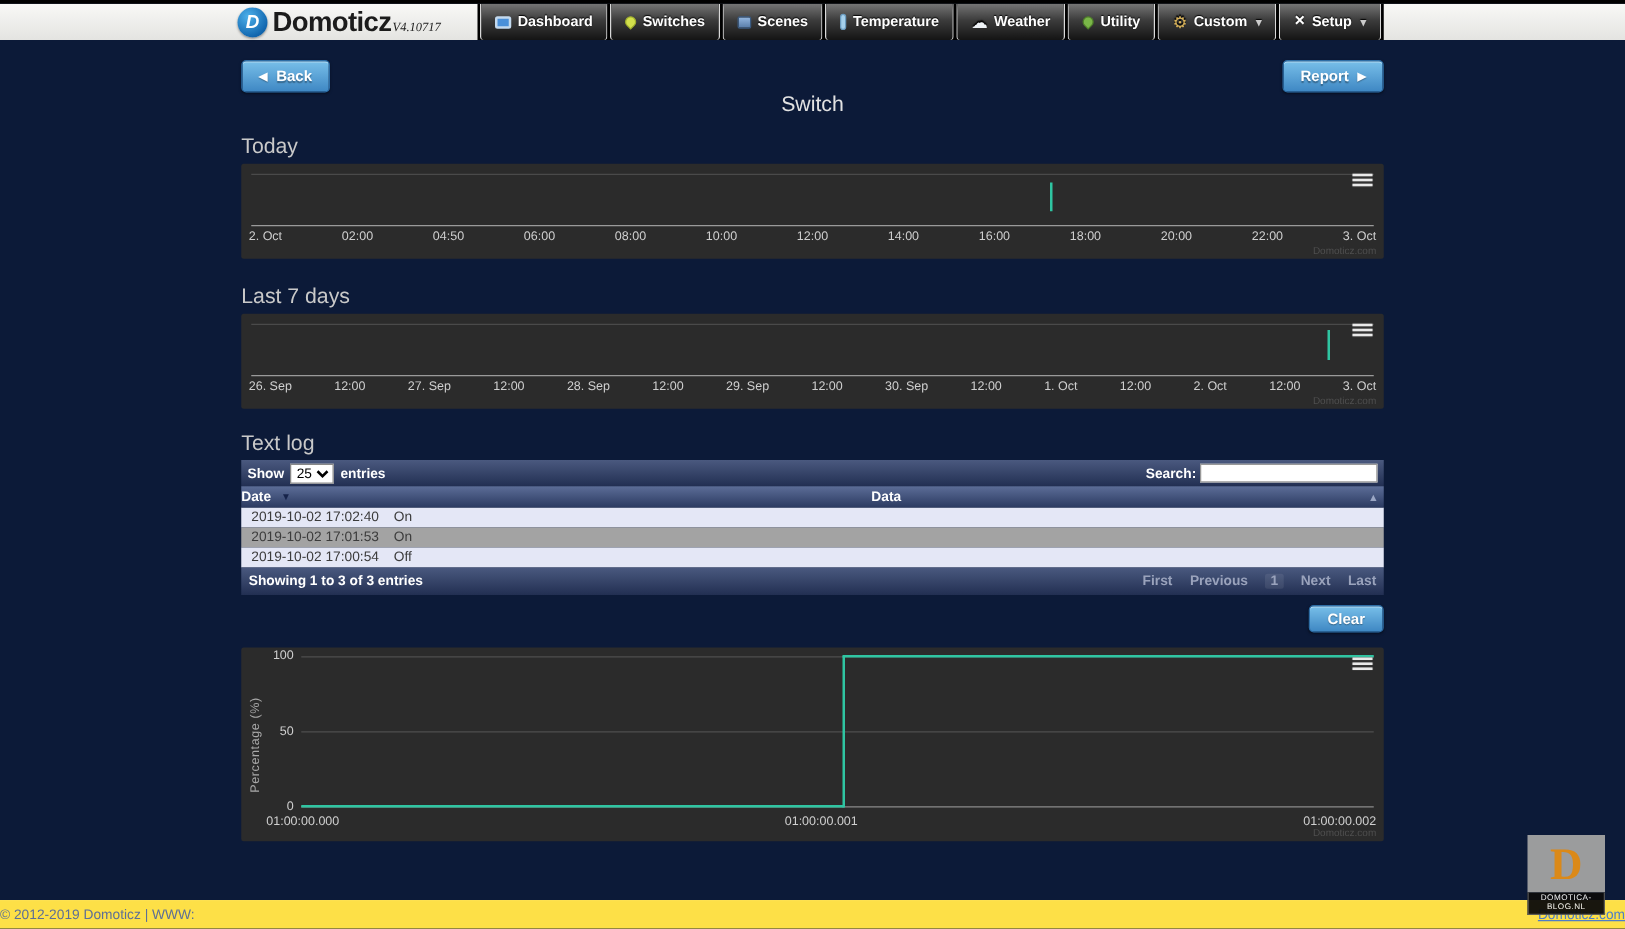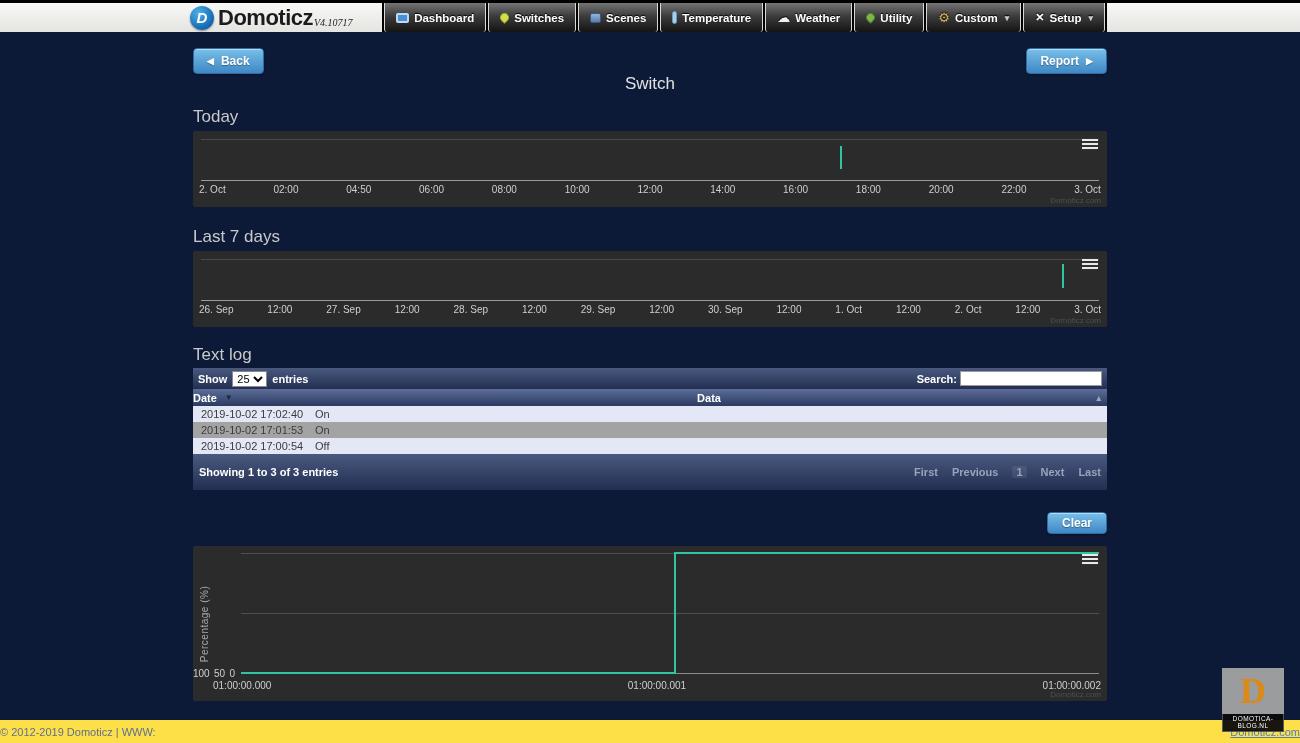--- a/index.html
+++ b/index.html
@@ -72,21 +72,21 @@
   .xticks { position:absolute; left:6px; right:6px; top:53px; display:flex; justify-content:space-between; font-size:10px; color:#cfcfcf; }
   .event-line { position:absolute; width:2px; background:#2fc5a2; }
   .ev-today { left:647px; top:15px; height:23px; }
   .ev-last7 { left:869px; top:13px; height:24px; }
   .hamburger { position:absolute; top:8px; right:9px; width:16px; cursor:pointer; }
   .hamburger span { display:block; width:16px; height:2px; background:#e9e9e9; margin-bottom:2px; box-shadow:0 0 1px #777; }
   .chart-watermark { position:absolute; right:6px; bottom:2px; font-size:8px; color:#4f4f4f; }
   
   .chart-tall { height:155px; margin-top:12px; }
   .pct-ylabel { position:absolute; left:6px; top:50%; transform:translateY(-50%) rotate(180deg); writing-mode:vertical-rl; font-size:10px; color:#a8a8a8; letter-spacing:.5px; }
-  .pct-yticks { position:absolute; left:0; width:42px; top:1px; height:132px; display:flex; flex-direction:row; justify-content:space-between; align-items:flex-end; font-size:10px; color:#cfcfcf; }
+  .pct-yticks { position:absolute; left:0; width:42px; top:1px; height:132px; display:flex; flex-direction:column; justify-content:space-between; align-items:flex-end; font-size:10px; color:#cfcfcf; }
   .gridline { position:absolute; left:48px; right:8px; height:1px; background:#4f4f4f; }
   .g100 { top:7px; } .g50 { top:67px; } .g0 { top:127px; background:#8a8a8a; }
   .step { position:absolute; background:#2fc5a2; }
   .step-low  { left:48px; top:126px; width:434px; height:2px; }
   .step-rise { left:481px; top:7px; width:2px; height:121px; }
   .step-high { left:481px; top:6px; width:425px; height:2px; }
   .pct-xticks { position:absolute; left:20px; right:6px; top:134px; display:flex; justify-content:space-between; font-size:10px; color:#cfcfcf; }
   
   .dt-controls {
     height:21px; background:linear-gradient(#4a597f,#222f52);
@@ -104,28 +104,28 @@
   .col-date { width:118px; display:flex; justify-content:flex-start; align-items:center; gap:8px; }
   .sort-desc { font-size:8px; color:#16234a; }
   .col-data { flex:1; text-align:center; }
   .sort-asc { position:absolute; right:6px; font-size:9px; color:#9aa6c4; }
   .dt-row { height:16px; display:flex; align-items:center; font-size:11px; color:#3c3c3c; }
   .row-odd { background:#e4e7f6; }
   .row-even { background:#a3a3a3; }
   .cell-date { width:112px; padding-left:8px; }
   .cell-data { padding-left:10px; }
   .dt-footer {
-    height:36px; background:linear-gradient(#4a597f,#222f52);
+    height:22px; background:linear-gradient(#4a597f,#222f52);
     display:flex; align-items:center; justify-content:space-between; padding:0 6px;
   }
   .dt-info { color:#fff; font-size:11px; font-weight:bold; }
   .dt-pagination { display:flex; gap:14px; color:#9aa3bc; font-size:11px; font-weight:bold; }
   .dt-pagination span { cursor:pointer; }
   .page-current { background:rgba(255,255,255,.08); padding:0 4px; border-radius:2px; }
-  .clear-row { display:flex; justify-content:flex-end; margin-top:22px; }
+  .clear-row { display:flex; justify-content:flex-end; margin-top:8px; }
   .btn-clear { padding:3px 14px; }
   
   .page-footer {
     position:absolute; left:0; bottom:0; width:100%; height:23px;
     background:#fde047; border-top:1px solid rgba(255,255,255,.06);
     display:flex; align-items:center; justify-content:space-between;
     font-size:11px; color:#5d6f96;
   }
   .footer-link { color:#4d7ec9; text-decoration:underline; margin-left:4px; cursor:pointer; }
   

